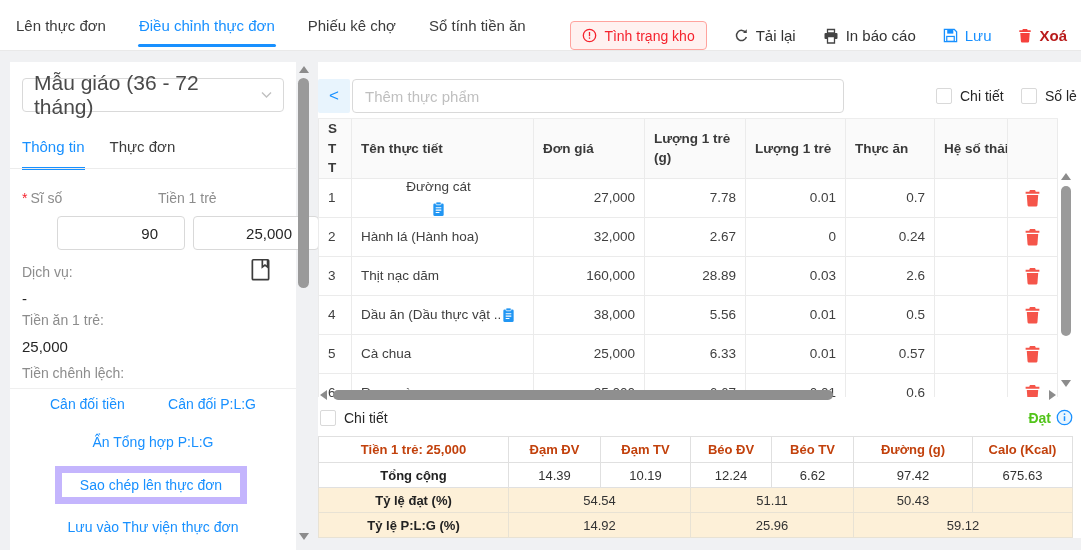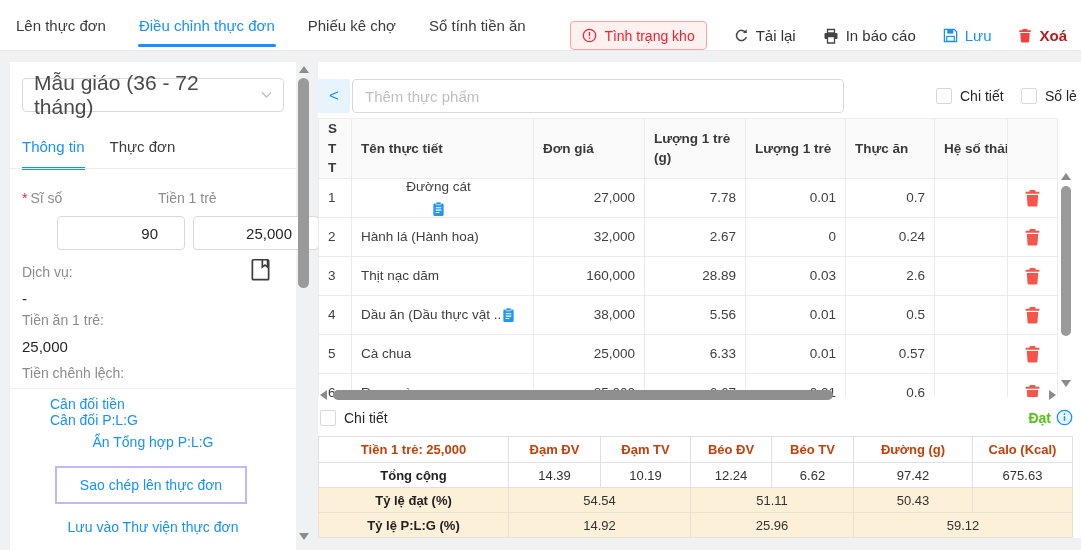--- a/index.html
+++ b/index.html
@@ -62,27 +62,27 @@
   .sb-input {
     position:absolute; height:34px; border:1px solid #d9d9d9; border-radius:4px;
     font-family:"Liberation Sans",sans-serif; font-size:15px; color:#262626;
     text-align:right; padding:0 26px; outline:none; background:#fff;margin-left:35px;
   }
   .sb-static { position:absolute; font-size:14px; color:#8c8c8c; }
   .sb-value  { position:absolute; font-size:15px; color:#262626; }
   .sb-div { position:absolute; left:0; top:326px; width:286px; height:1px; background:#efefef; }
   .sb-links-row {
     position:absolute; left:0; top:334px; width:286px; display:flex;
-    justify-content:space-between; padding:0 40px;flex-direction:column;
+    justify-content:space-between; padding:0 40px;
   }
   .bluelink { font-size:14px; color:#1890ff; cursor:pointer; white-space:nowrap; }
   .sb-center { position:absolute; left:0; width:286px; text-align:center; }
   .red-annot {
     position:absolute; left:45px; top:404px; width:192px; height:38px;
-    border:2px solid #c4b5fd; display:flex; align-items:center; justify-content:center;
+    border:7px solid #c4b5fd; display:flex; align-items:center; justify-content:center;
   }
   .book-icon { position:absolute; left:240px; top:196px; cursor:pointer; }
 
   
   .sb-scroll { position:absolute; left:297px; top:64px; width:13px; height:480px; }
   .tri-up    { width:0; height:0; border-left:5px solid transparent; border-right:5px solid transparent; border-bottom:7px solid #8c8c8c; margin:0 auto; }
   .tri-down  { width:0; height:0; border-left:5px solid transparent; border-right:5px solid transparent; border-top:7px solid #8c8c8c; margin:0 auto; }
   .tri-left  { width:0; height:0; border-top:5px solid transparent; border-bottom:5px solid transparent; border-right:7px solid #8c8c8c; }
   .tri-right { width:0; height:0; border-top:5px solid transparent; border-bottom:5px solid transparent; border-left:7px solid #8c8c8c; }
   .sb-thumb { position:absolute; left:1px; top:14px; width:11px; height:210px; background:#9a9a9a; border-radius:6px; }

